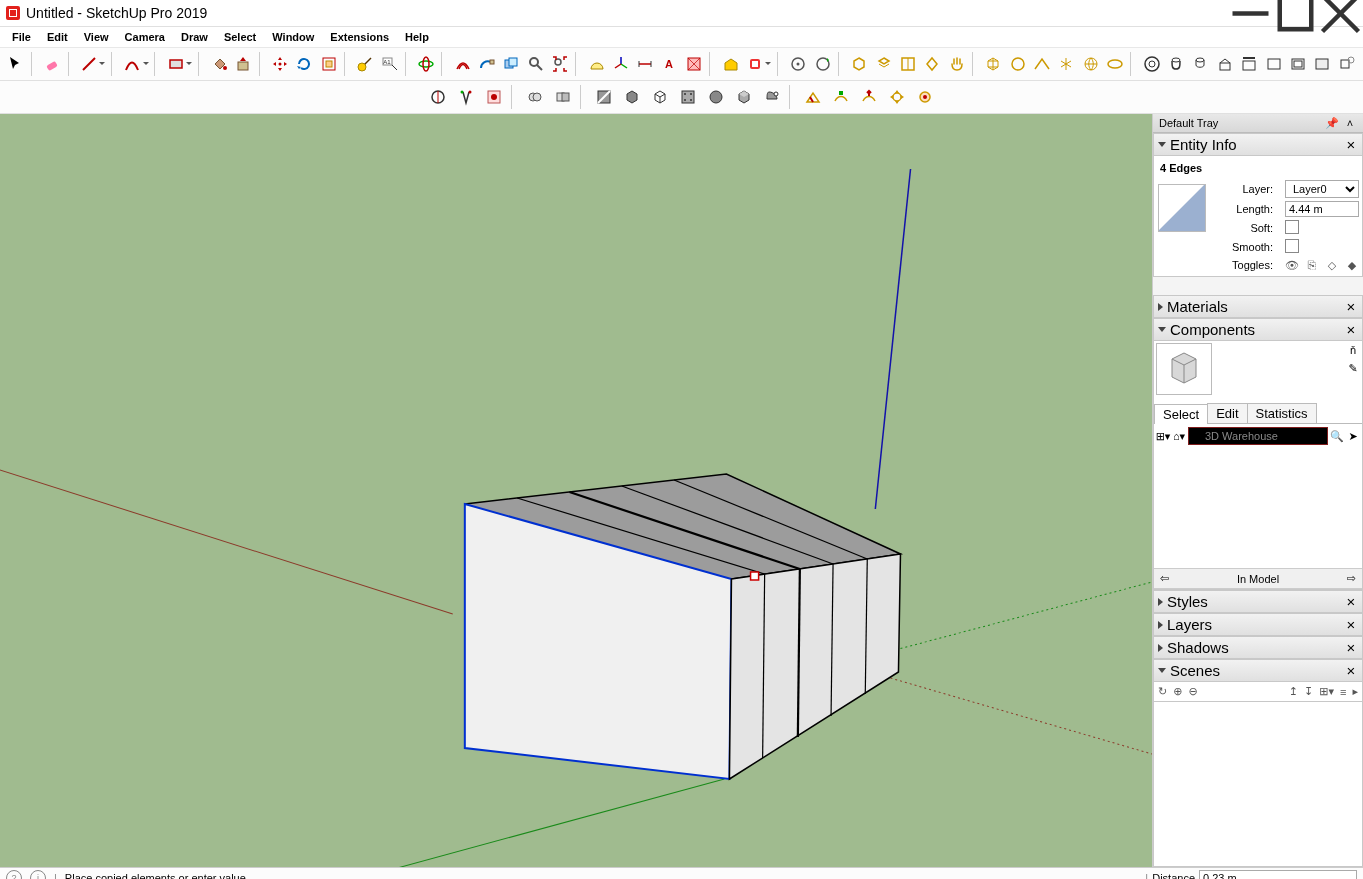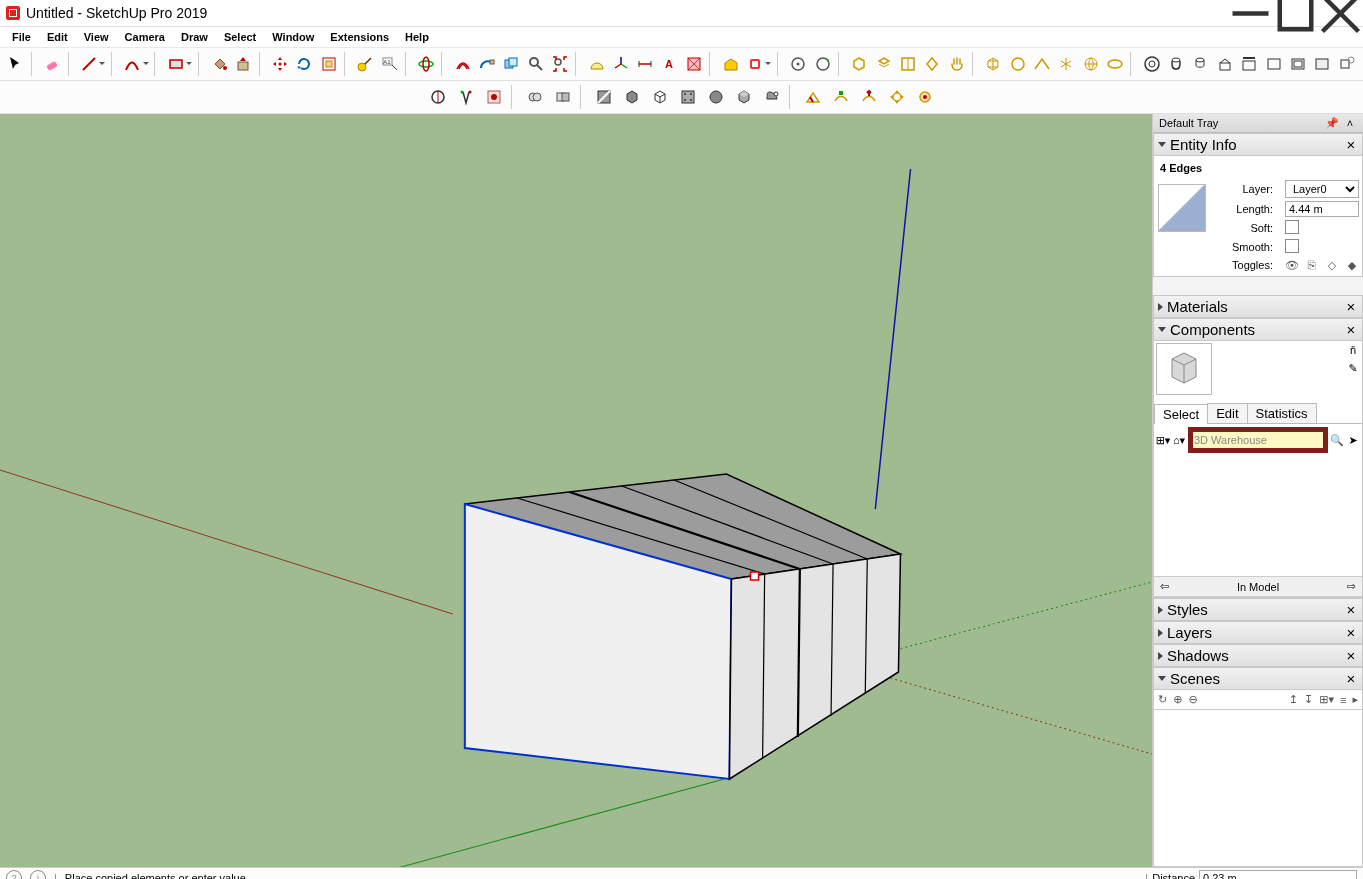--- a/index.html
+++ b/index.html
@@ -36,21 +36,21 @@
   .inp,select.inp{border:1px solid #aaa;padding:1px 3px;font-size:11px;width:100%;box-sizing:border-box;background:#fff;}
   .chk{width:12px;height:12px;border:1px solid #888;display:inline-block;}
   .toggles{display:flex;gap:6px;align-items:center;}
   .toggles span{width:14px;height:14px;display:flex;align-items:center;justify-content:center;color:#555;}
   .comp-thumb{width:54px;height:50px;border:1px solid #bbb;background:#fff;display:flex;align-items:center;justify-content:center;margin:2px;}
   .comp-thumb svg{width:44px;height:40px;}
   .comp-tabs{display:flex;border-bottom:1px solid #bbb;margin-top:6px;}
   .comp-tabs .tab{padding:2px 8px;border:1px solid #bbb;border-bottom:none;background:#f4f4f4;margin-right:-1px;font-size:13px;}
   .comp-tabs .tab.active{background:#fff;position:relative;top:1px;}
   .comp-search{display:flex;align-items:center;padding:3px 2px;gap:2px;}
-  .comp-search .sb{flex:1;border:5px solid #7f1d1d;padding:2px 1px;color:#888;background:#fef9c3;}
+  .comp-search .sb{flex:1;border:1px solid #7f1d1d;padding:2px 16px;color:#888;background:#000000;}
   .inmodel{display:flex;align-items:center;justify-content:space-between;padding:3px 6px;background:#f0f0f0;border-top:1px solid #ccc;border-bottom:1px solid #ccc;font-size:11px;}
   .scenes-tb{display:flex;align-items:center;justify-content:space-between;padding:3px 4px;background:#fff;border:1px solid #c8c8c8;border-top:none;}
   .scenes-tb .grp{display:flex;gap:6px;align-items:center;color:#555;}
   .statusbar{height:20px;border-top:1px solid #ccc;display:flex;align-items:center;justify-content:space-between;padding:0 6px;background:#fcfcfc;font-size:11px;}
   .statusbar .left{display:flex;align-items:center;gap:8px;}
   .statusbar .right{display:flex;align-items:center;gap:4px;}
   .statusbar .dv{border:1px solid #aaa;width:150px;padding:1px 3px;background:#fff;}
   .circ{width:14px;height:14px;border:1px solid #888;border-radius:50%;display:flex;align-items:center;justify-content:center;font-size:9px;color:#888;}
   .smic{width:14px;height:14px;display:flex;align-items:center;justify-content:center;}
   .comp-top{display:flex;align-items:flex-start;}

